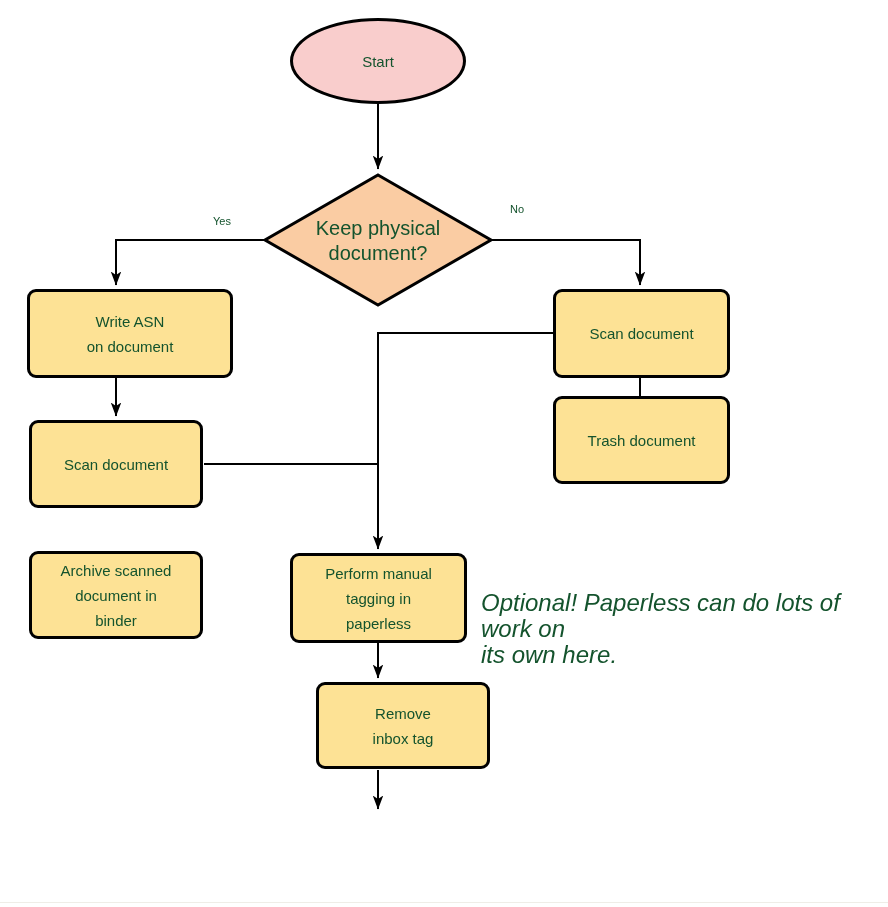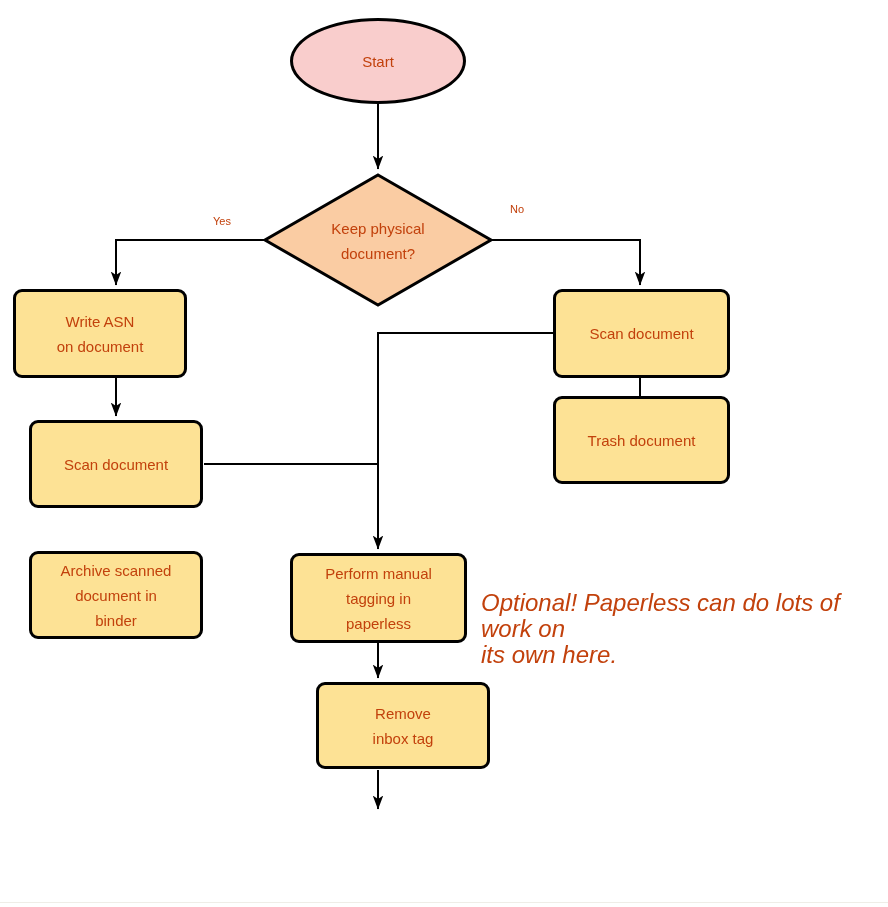--- a/index.html
+++ b/index.html
@@ -2,21 +2,21 @@
 <html><head>
 <meta charset="utf-8">
 <style>
   html, body { margin: 0; padding: 0; background: #ffffff; }
   .canvas {
     position: relative;
     width: 888px;
     height: 907px;
     background: #ffffff;
     font-family: "Liberation Sans", sans-serif;
-    color: #c2410c;
+    color: #14532d;
     overflow: hidden;
   }
   .edges-layer {
     position: absolute;
     left: 0; top: 0;
     width: 888px; height: 907px;
   }
   .node {
     position: absolute;
     box-sizing: border-box;
@@ -30,21 +30,21 @@
     white-space: pre-line;
   }
   .process { border-radius: 9px; }
   .terminal { border-radius: 50%; }
   .decision-label {
     position: absolute;
     display: flex;
     align-items: center;
     justify-content: center;
     text-align: center;
-    font-size: 15px;
+    font-size: 20px;
     line-height: 25px;
     white-space: pre-line;
   }
   .edge-label {
     position: absolute;
     font-size: 11px;
     line-height: 18px;
     white-space: nowrap;
   }
   .annotation {
@@ -94,21 +94,21 @@
 
   <div class="decision-label" style="left:278px; top:200px; width:200px; height:82px;">
     <span>Keep physical
 document?</span>
   </div>
 
   <div class="edge-label" style="left:213px; top:212px;">Yes</div>
 
   <div class="edge-label" style="left:510px; top:200px;">No</div>
 
-  <div class="node process" style="left: 13px; top: 289px; width: 174px; height: 89px; background: rgb(253, 226, 149);">
+  <div class="node process" style="left: 27px; top: 289px; width: 206px; height: 89px; background: rgb(253, 226, 149);">
     <span>Write ASN
 on document</span>
   </div>
 
   <div class="node process" style="left: 553px; top: 289px; width: 177px; height: 89px; background: rgb(253, 226, 149);">
     <span>Scan document</span>
   </div>
 
   <div class="node process" style="left: 29px; top: 420px; width: 174px; height: 88px; background: rgb(253, 226, 149);">
     <span>Scan document</span>

